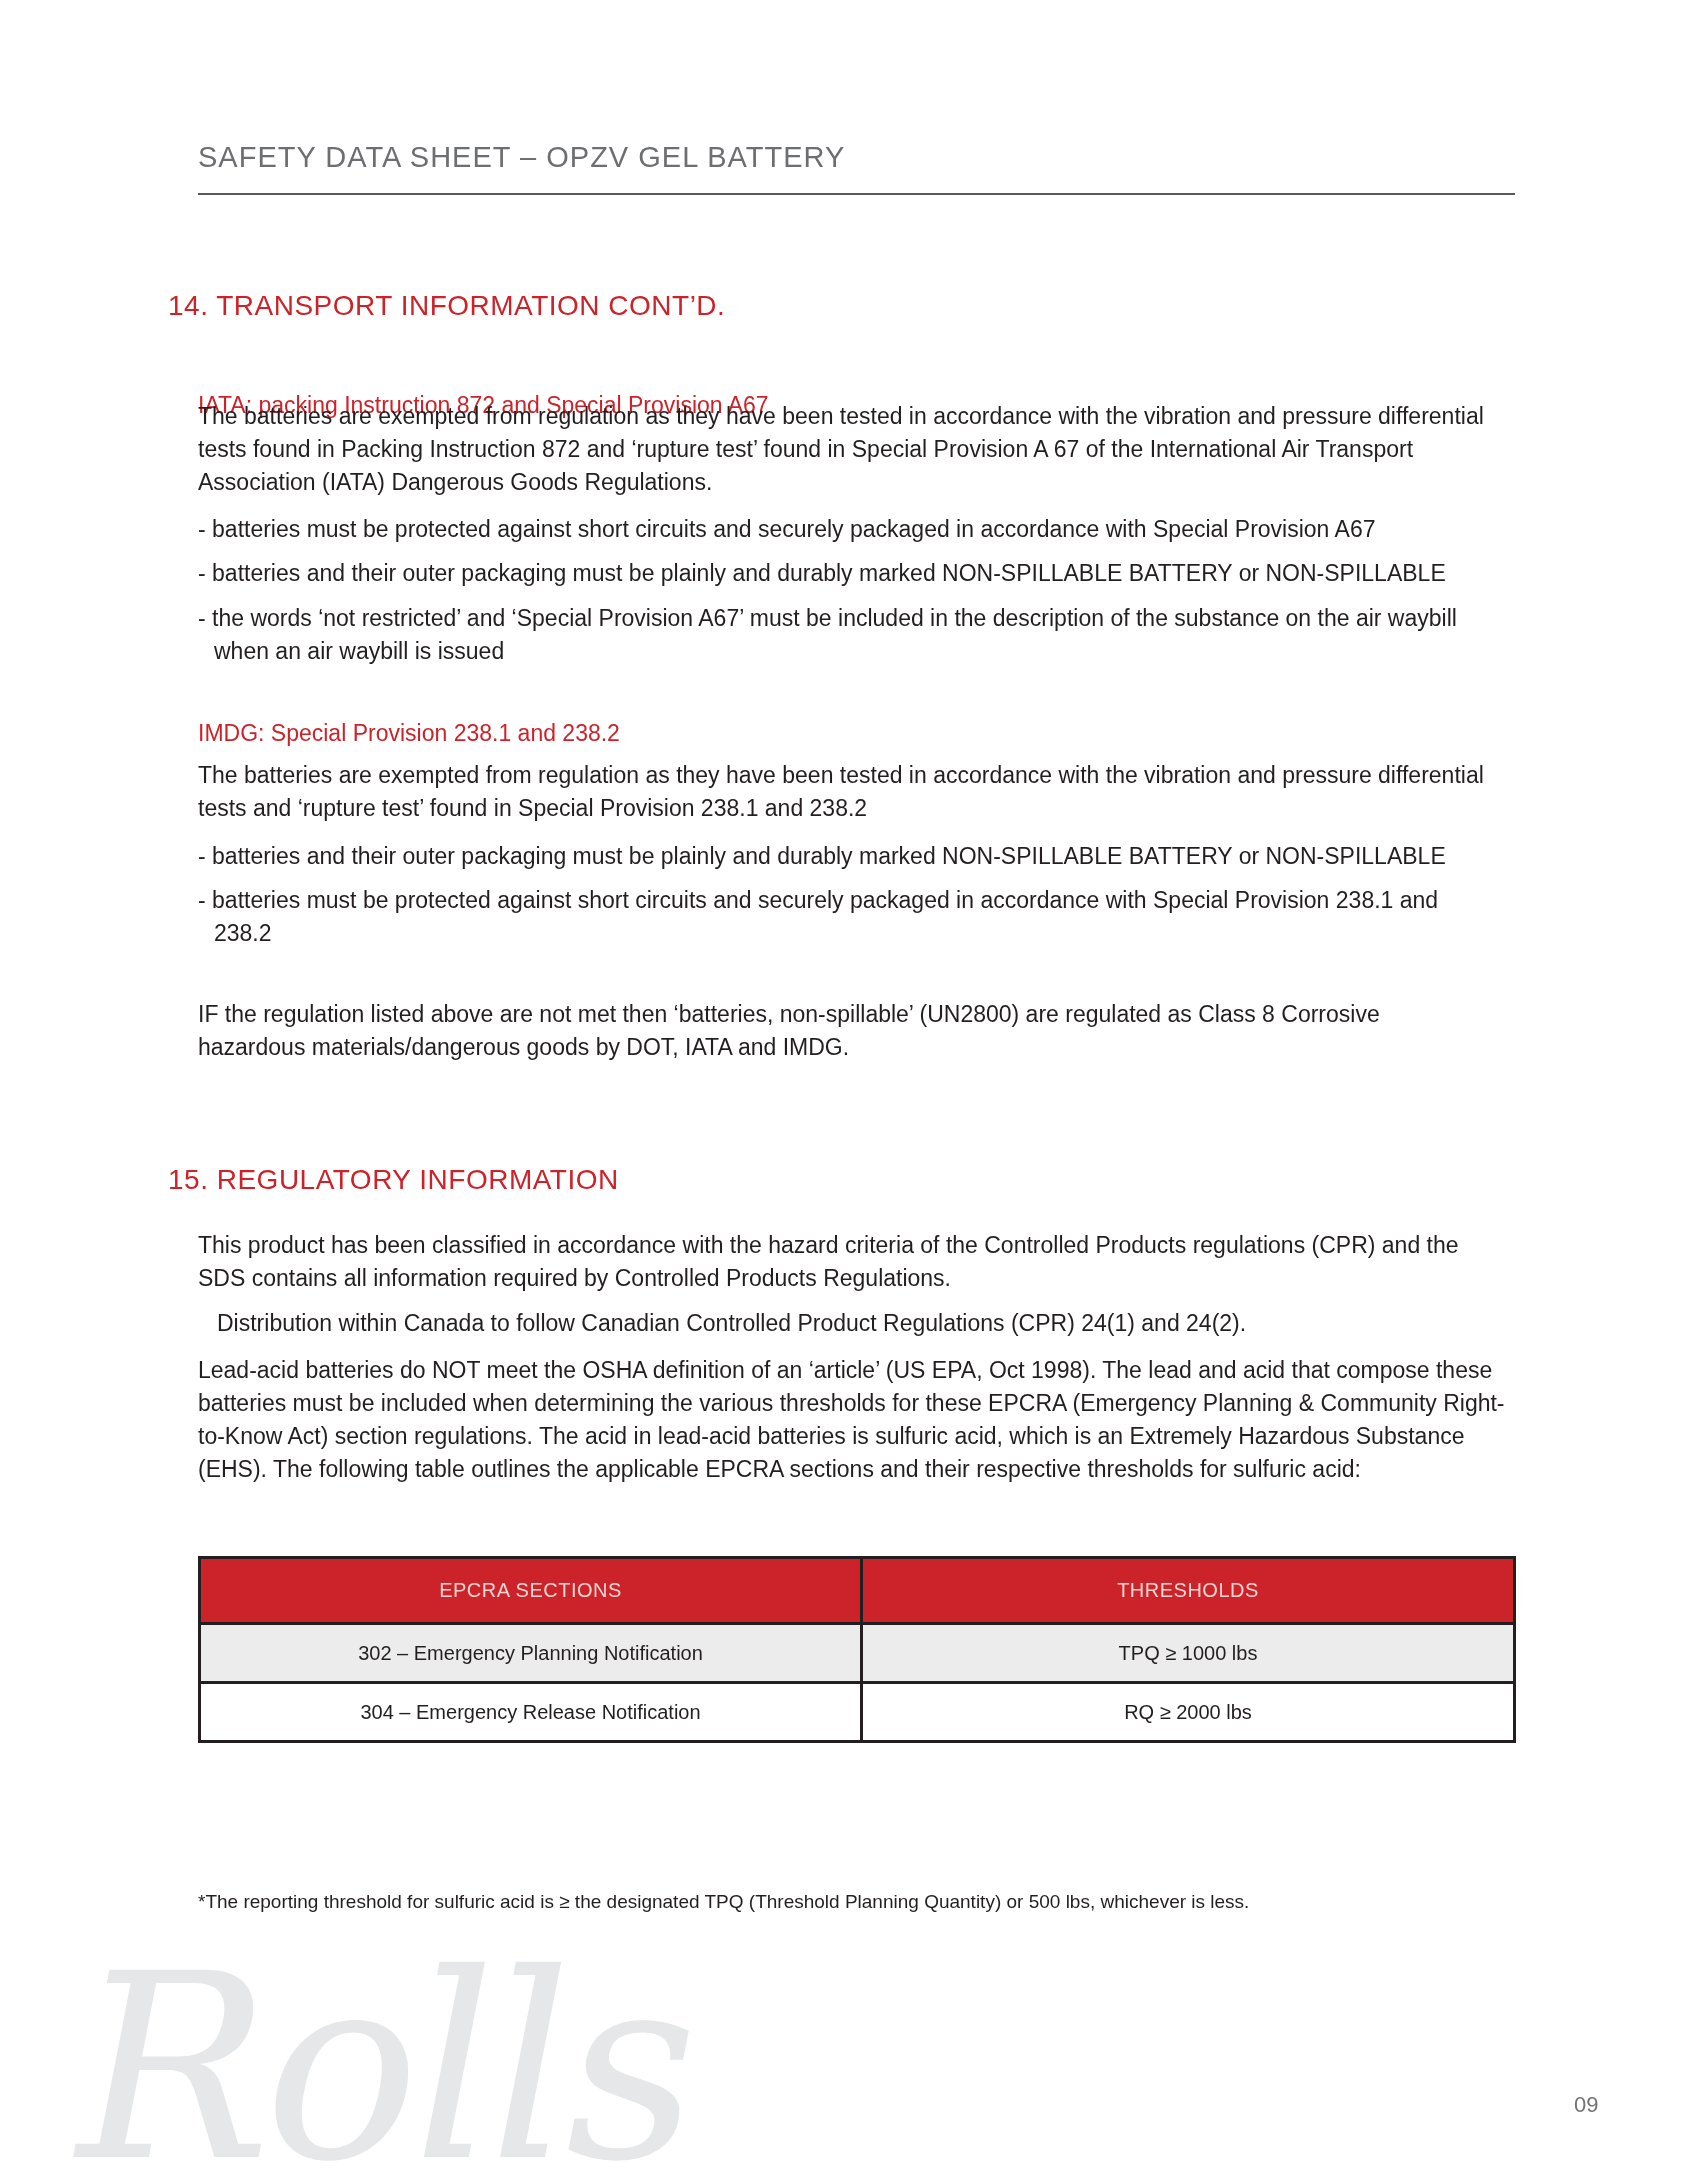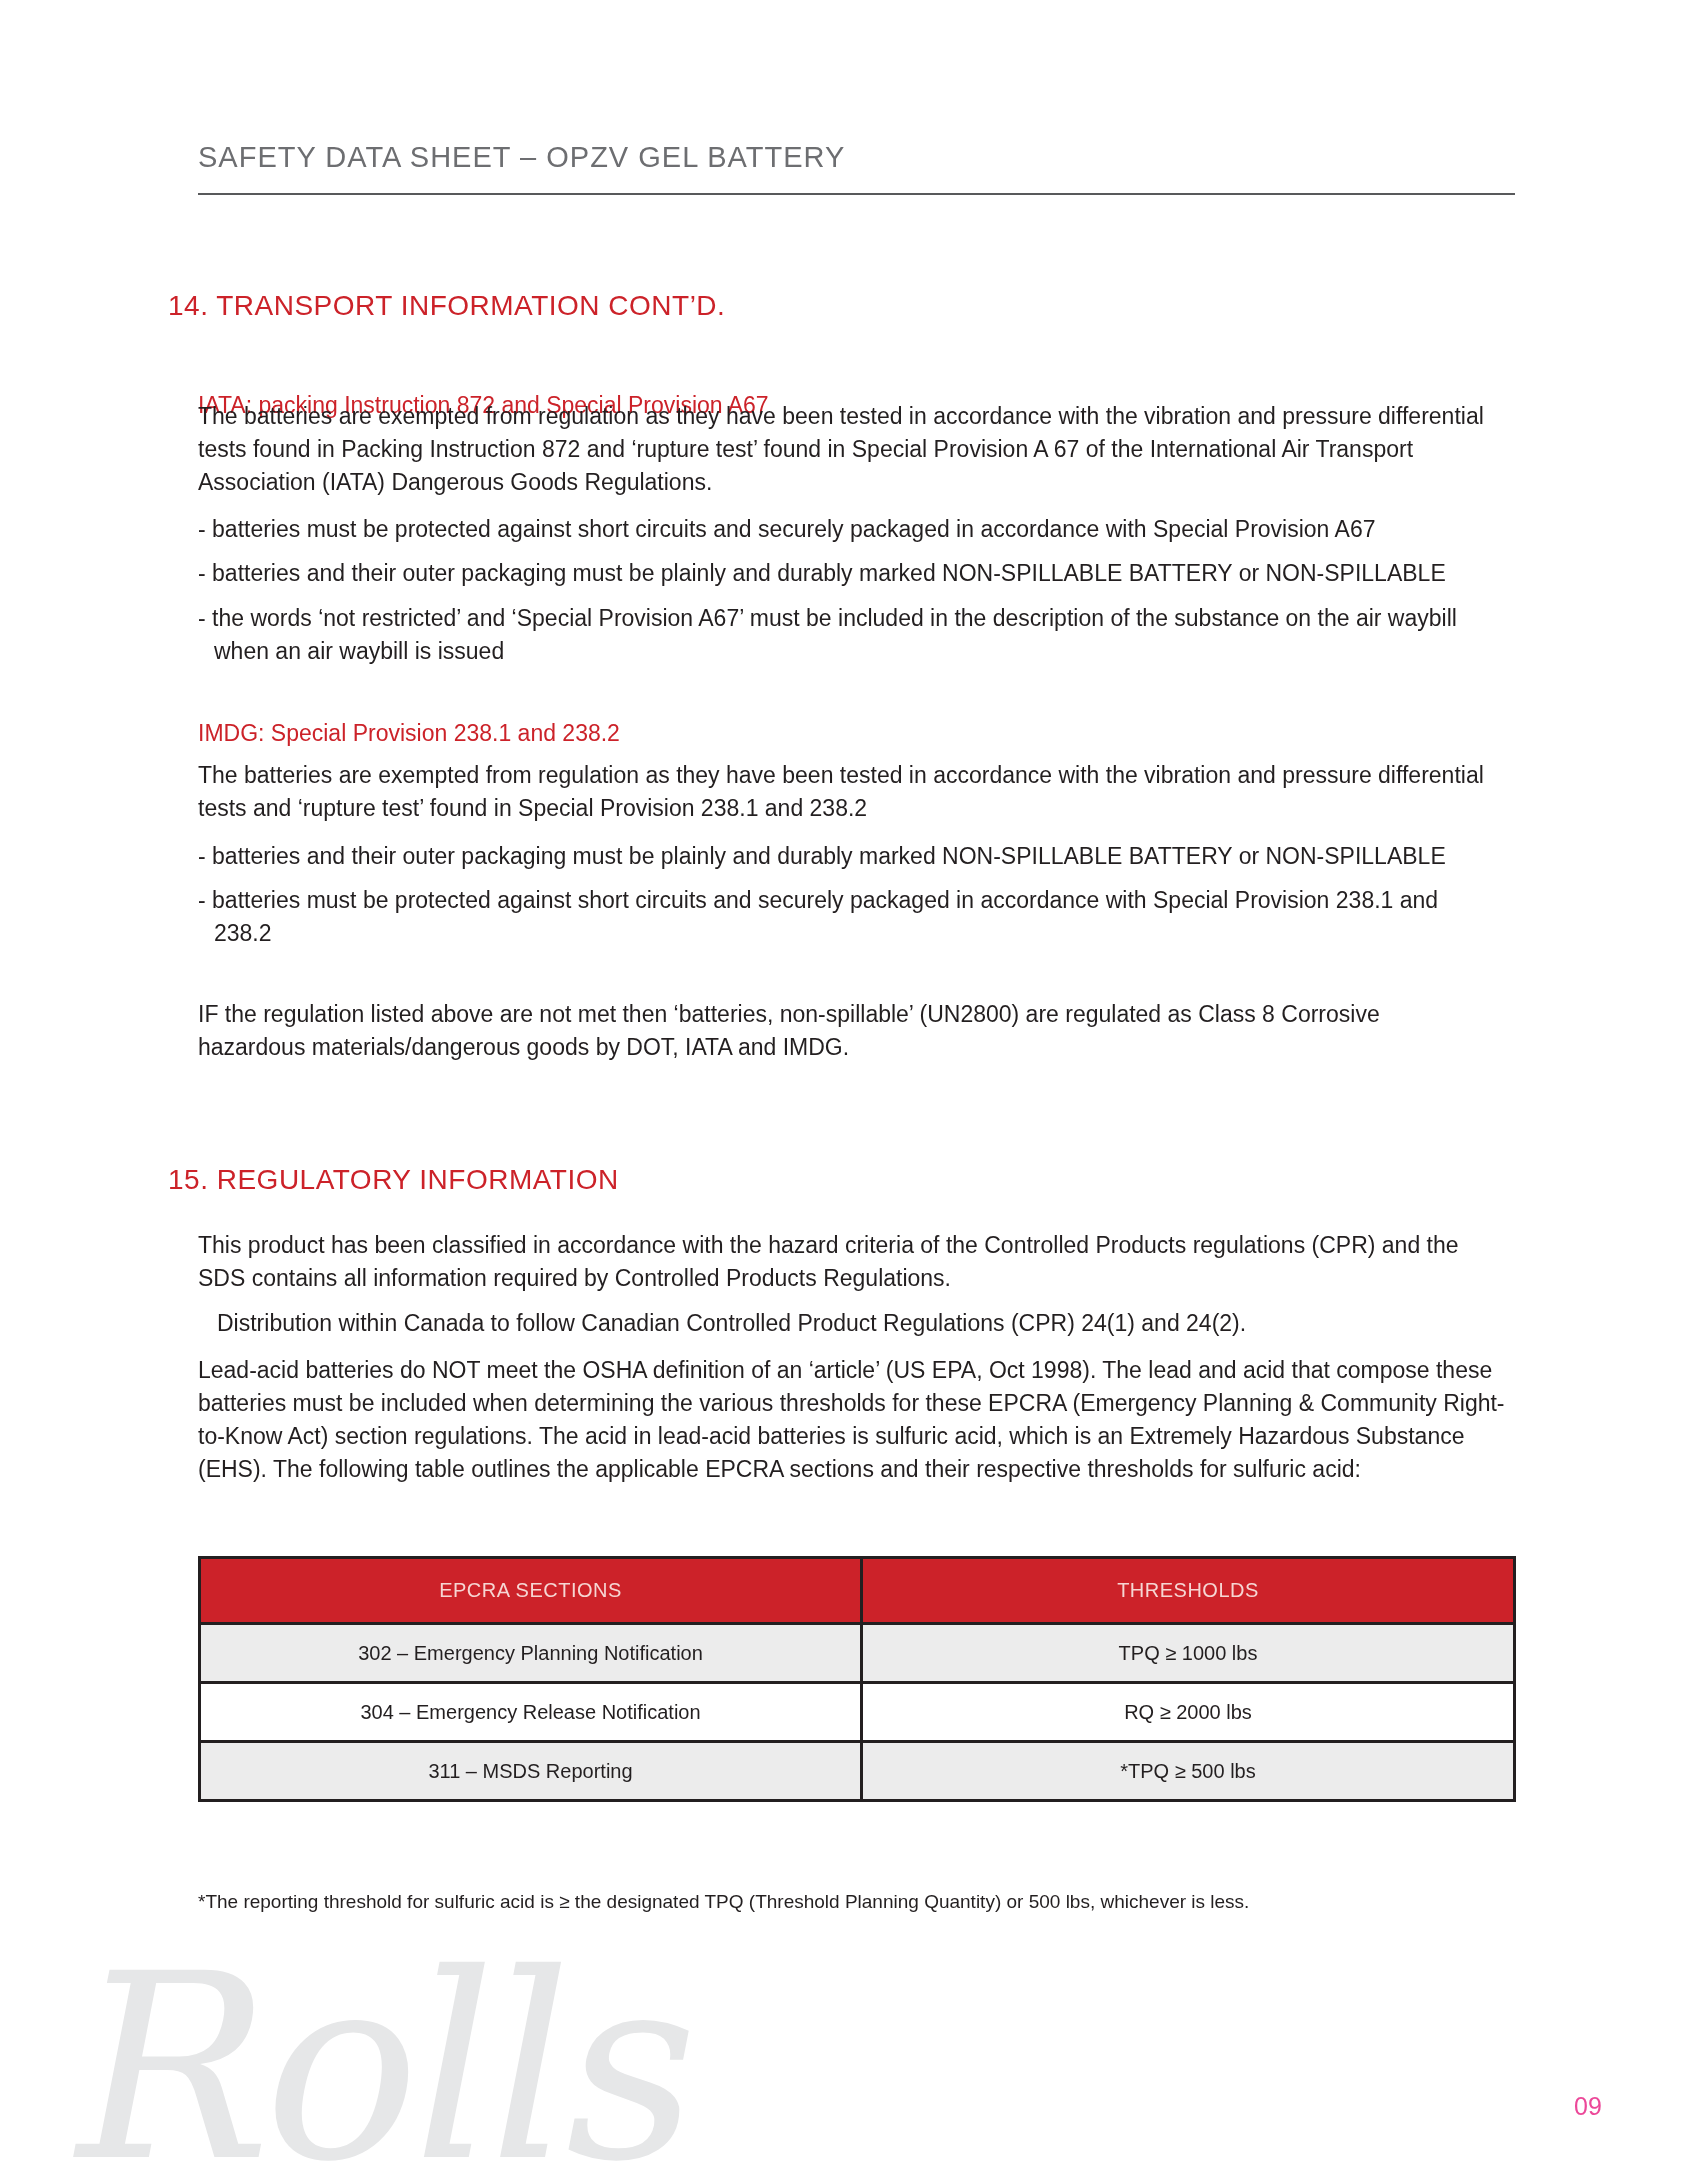--- a/index.html
+++ b/index.html
@@ -12,21 +12,21 @@
   .sub-head { font-size: 23px; color: #cc2229; white-space: nowrap; }
   .para { left: 198px; width: 1327px; font-size: 23px; line-height: 33px; color: #231f20; }
   .bullet { left: 198px; width: 1327px; font-size: 23px; line-height: 33px; padding-left: 16px; text-indent: -16px; box-sizing: border-box; }
   table.epcra { position: absolute; left: 198px; top: 1556px; width: 1318px; border-collapse: collapse; border: 3px solid #231f20; }
   table.epcra th { background: #cc2229; color: #f6d6d3; font-weight: normal; font-size: 20px; height: 61px; border: 3px solid #231f20; text-align: center; letter-spacing: 0.5px; }
   table.epcra td { height: 54px; font-size: 20px; text-align: center; border: 3px solid #231f20; color: #231f20; }
   table.epcra tr.alt td { background: #ececec; }
   table.epcra th.c1, table.epcra td.c1 { width: 657px; }
   .footnote { left: 198px; top: 1891px; font-size: 19px; color: #231f20; white-space: nowrap; }
   .watermark { left: 77px; top: 1940px; font-family: "DejaVu Serif", serif; font-style: italic; font-size: 257px; color: #e6e7e8; letter-spacing: -6px; white-space: nowrap; line-height: 1; }
-  .page-num { left: 1574px; top: 2092px; font-size: 25px; color: #ec4899; }
+  .page-num { left: 1574px; top: 2092px; font-size: 22px; color: #737373; }
 </style>
 </head>
 <body>
 
 <div class="abs doc-title">SAFETY DATA SHEET – OPZV GEL BATTERY</div>
 <div class="abs rule"></div>
 
 <div class="abs sec-head" style="left:168px; top:290px;">14. TRANSPORT INFORMATION CONT’D.</div>
 
 <div class="abs sub-head" style="left:198px; top:360px;margin-top:32px;">IATA: packing Instruction 872 and Special Provision A67</div>
@@ -57,24 +57,20 @@
   </thead>
   <tbody>
     <tr class="alt">
       <td class="c1">302 – Emergency Planning Notification</td>
       <td>TPQ ≥ 1000 lbs</td>
     </tr>
     <tr>
       <td class="c1">304 – Emergency Release Notification</td>
       <td>RQ ≥ 2000 lbs</td>
     </tr>
-    <tr class="alt">
-      <td class="c1">311 – MSDS Reporting</td>
-      <td>*TPQ ≥ 500 lbs</td>
-    </tr>
   </tbody>
 </table>
 
 <div class="abs footnote">*The reporting threshold for sulfuric acid is ≥ the designated TPQ (Threshold Planning Quantity) or 500 lbs, whichever is less.</div>
 
 <div class="abs watermark">Rolls</div>
 <div class="abs page-num">09</div>
 
 
 </body></html>

